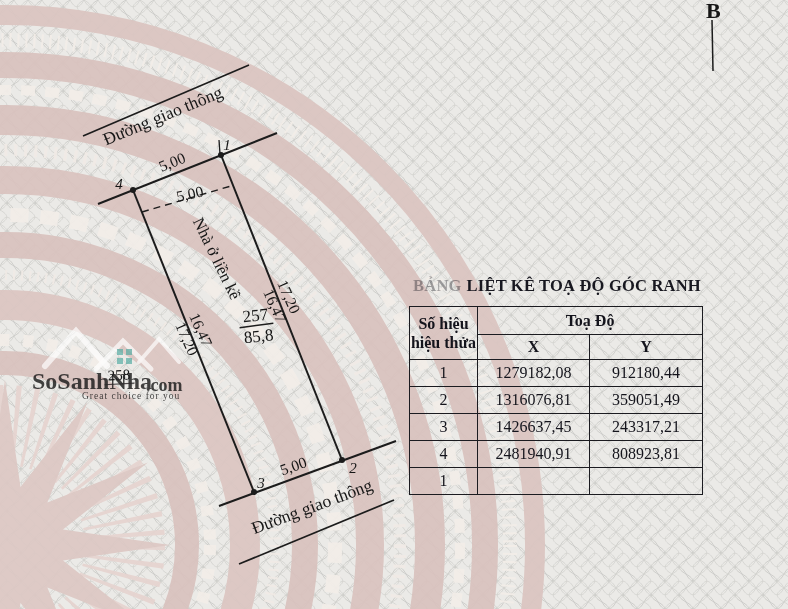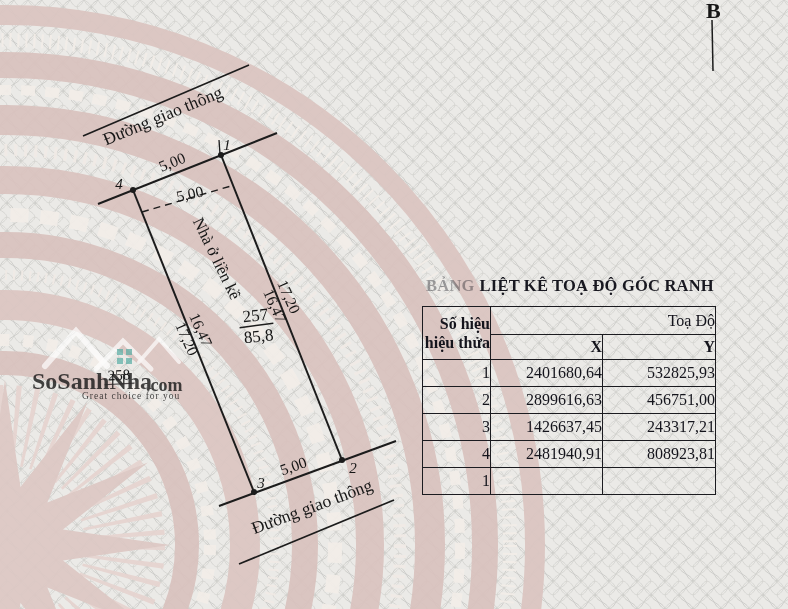--- a/index.html
+++ b/index.html
@@ -3,36 +3,36 @@
 <meta charset="utf-8">
 <style>
   html,body{margin:0;padding:0;background:#888;}
   .stage{
     position:relative;width:788px;height:609px;overflow:hidden;
     background:#ecebe8;
     font-family:"Liberation Serif",serif;
   }
   .layer{position:absolute;left:0;top:0;width:788px;height:609px;}
   
-  .coord-block{position:absolute;left:422px;top:276px;width:296px;z-index:6;}
+  .coord-block{position:absolute;left:409px;top:276px;width:296px;z-index:6;}
   .tbl-title{
     font-weight:bold;font-size:16.5px;color:#181820;letter-spacing:.2px;
     text-align:center;white-space:nowrap;margin-bottom:10px;
   }
   .tbl-title .faint{opacity:.38;filter:blur(.5px);margin-right:5px;}
   table.coords{
     border-collapse:collapse;width:293px;table-layout:fixed;
     color:#14141c;background:transparent;
   }
   table.coords th,table.coords td{
-    border:1.8px solid #1b1b20;text-align:right;padding:0;
+    border:1.8px solid #1b1b20;text-align:center;padding:0;
     font-size:16px;line-height:1.2;
   }
   th.vertex-hdr{font-size:14.5px;font-weight:bold;line-height:1.25;}
-  th.coord-hdr{font-size:16.5px;font-weight:normal;height:27px;}
+  th.coord-hdr{font-size:16.5px;font-weight:bold;height:27px;}
   th.axis-hdr{font-size:16.5px;font-weight:bold;height:24px;}
   table.coords tbody td{height:26px;}
   svg text{fill:#161616;}
   .wm{opacity:.8;}
 </style>
 </head>
 <body>
 
 <div class="stage">
 
@@ -152,27 +152,27 @@
           <th class="coord-hdr" colspan="2">Toạ Độ</th>
         </tr>
         <tr>
           <th class="axis-hdr">X</th>
           <th class="axis-hdr">Y</th>
         </tr>
       </thead>
       <tbody>
         <tr>
           <td>1</td>
-          <td>2401680,64</td>
-          <td>532825,93</td>
+          <td>1279182,08</td>
+          <td>912180,44</td>
         </tr>
         <tr>
           <td>2</td>
-          <td>2899616,63</td>
-          <td>456751,00</td>
+          <td>1316076,81</td>
+          <td>359051,49</td>
         </tr>
         <tr>
           <td>3</td>
           <td>1426637,45</td>
           <td>243317,21</td>
         </tr>
         <tr>
           <td>4</td>
           <td>2481940,91</td>
           <td>808923,81</td>

